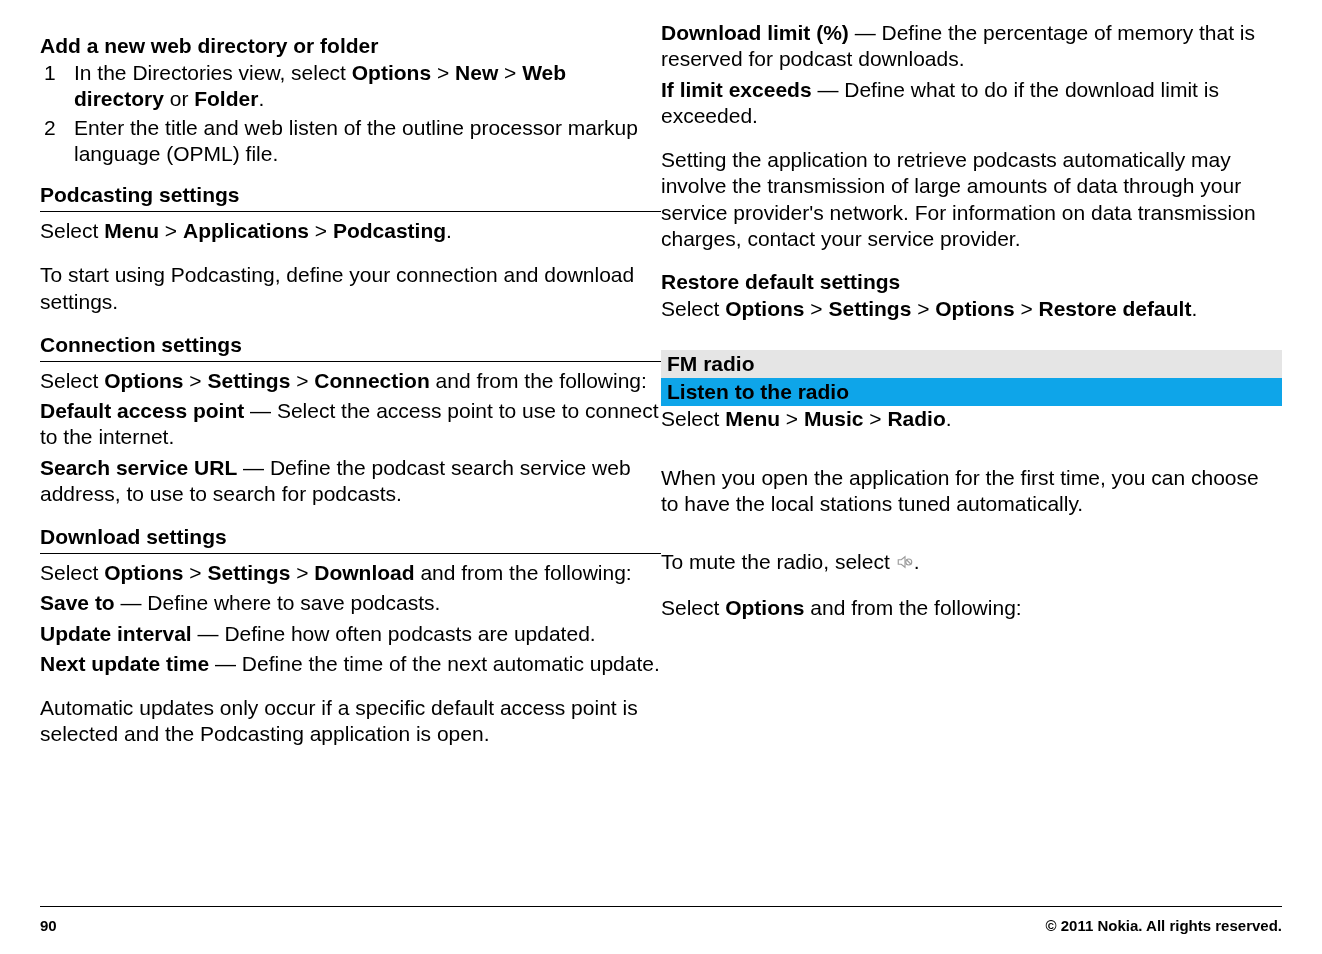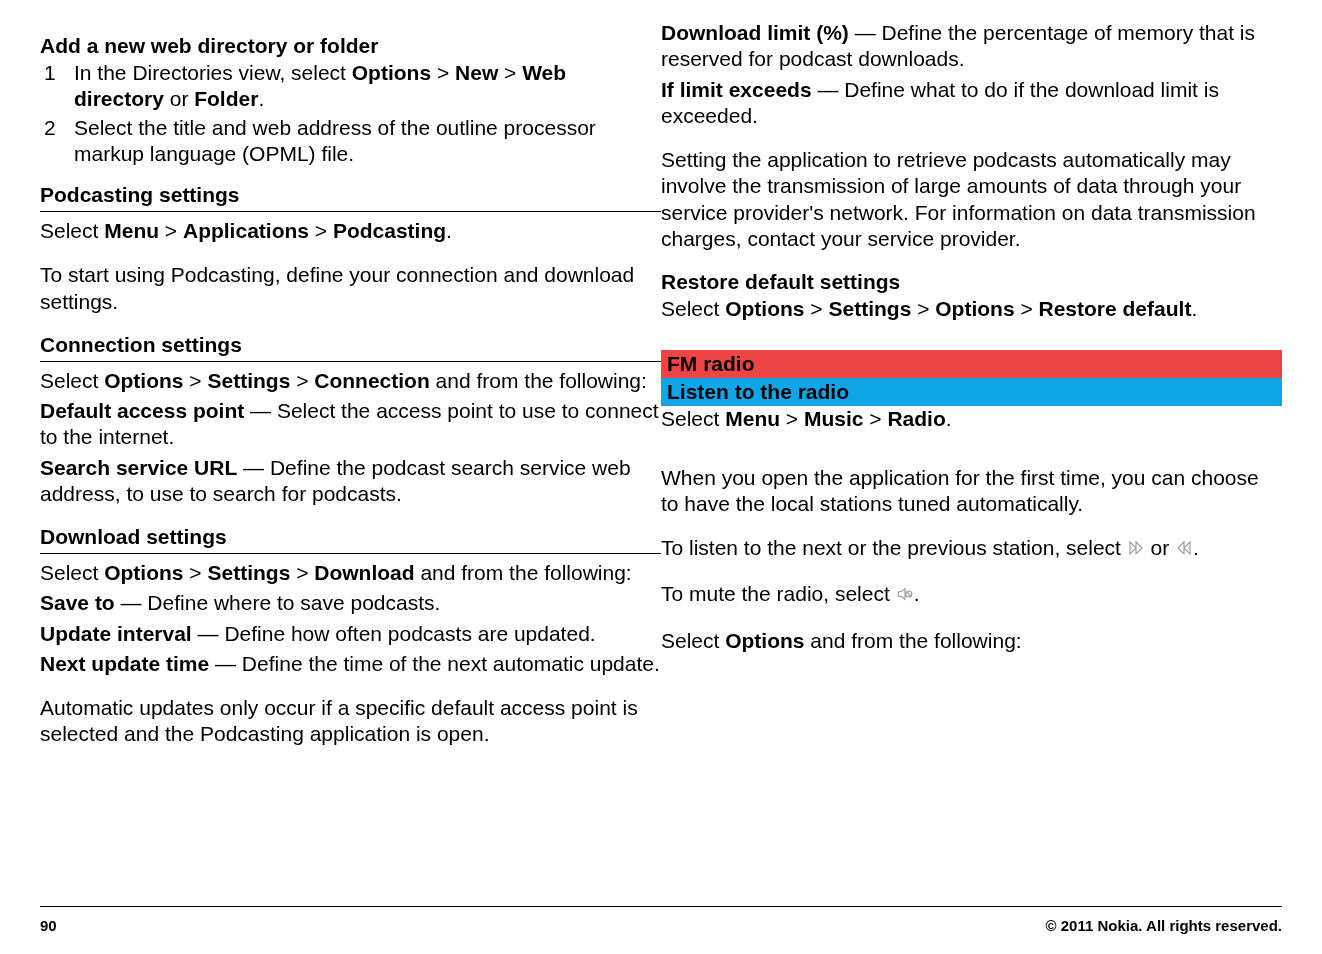--- a/index.html
+++ b/index.html
@@ -8,21 +8,21 @@
   .columns { display: flex; flex: 1; }
   .col { flex: 1; display: flex; flex-direction: column; }
   .col p, .col .para { font-size: 21px; line-height: 1.25; margin-bottom: 4px; }
   .b { font-weight: bold; }
   .section-heading { font-size: 21px; font-weight: bold; border-bottom: 1px solid #000; margin-top: 14px; margin-bottom: 6px; padding-bottom: 4px; }
   .subheading { font-size: 21px; font-weight: bold; margin-top: 14px; margin-bottom: 2px; }
   .ol { margin-left: 4px; }
   .ol .li { display: flex; font-size: 21px; line-height: 1.25; margin-bottom: 2px; }
   .ol .num { width: 30px; flex-shrink: 0; }
   .ol .body { flex: 1; }
-  .gray-bar-dark { background: #ef4444; font-size: 21px; font-weight: bold; padding: 2px 6px; margin-top: 24px; }
+  .gray-bar-dark { background: #e5e5e5; font-size: 21px; font-weight: bold; padding: 2px 6px; margin-top: 24px; }
   .gray-bar-light { background: #0ea5e9; font-size: 21px; font-weight: bold; padding: 2px 6px; }
   .spacer { height: 14px; }
   .footer { border-top: 1.5px solid #000; margin-top: 4px; padding: 10px 0 20px 0; display: flex; justify-content: space-between; font-size: 15px; font-weight: bold; }
   .inline-icon { display: inline-block; vertical-align: -2px; }
   .inline-icon svg { width: 18px; height: 18px; }
 </style>
 </head>
 <body>
 
 <div class="page">
@@ -32,21 +32,21 @@
     <div class="subheading">Add a new web directory or folder</div>
     <div class="ol">
       <div class="li">
         <div class="num">1</div>
         <div class="body">
           <span>In the Directories view, select </span><span class="b">Options</span><span> &gt; </span><span class="b">New</span><span> &gt; </span><span class="b">Web directory</span><span> or </span><span class="b">Folder</span><span>.</span>
         </div>
       </div>
       <div class="li">
         <div class="num">2</div>
-        <div class="body">Select the title and web address of the outline processor markup language (OPML) file.</div>
+        <div class="body">Enter the title and web listen of the outline processor markup language (OPML) file.</div>
       </div>
     </div>
 
     <div class="section-heading">Podcasting settings</div>
     <p>
       <span>Select </span><span class="b">Menu</span><span> &gt; </span><span class="b">Applications</span><span> &gt; </span><span class="b">Podcasting</span><span>.</span>
     </p>
     <div class="spacer"></div>
     <p>To start using Podcasting, define your connection and download settings.</p>
 
@@ -95,27 +95,20 @@
 
     <div class="gray-bar-dark">FM radio</div>
     <div class="gray-bar-light">Listen to the radio</div>
     <p>
       <span>Select </span><span class="b">Menu</span><span> &gt; </span><span class="b">Music</span><span> &gt; </span><span class="b">Radio</span><span>.</span>
     </p>
     <div class="spacer"></div>
     <div class="spacer"></div>
     <p>When you open the application for the first time, you can choose to have the local stations tuned automatically.</p>
     <div class="spacer"></div>
-    <p>
-      <span>To listen to the next or the previous station, select </span><span class="inline-icon"><svg viewBox="0 0 24 24" fill="none" stroke="#9a9a9a" stroke-width="1.5">
-              <path d="M4 4 L12 12 L4 20 Z M12 4 L20 12 L12 20 Z"></path>
-            </svg></span><span> or </span><span class="inline-icon"><svg viewBox="0 0 24 24" fill="none" stroke="#9a9a9a" stroke-width="1.5">
-              <path d="M20 4 L12 12 L20 20 Z M12 4 L4 12 L12 20 Z"></path>
-            </svg></span><span>.</span>
-    </p>
     <div class="spacer"></div>
     <p>
       <span>To mute the radio, select </span><span class="inline-icon"><svg viewBox="0 0 24 24" fill="none" stroke="#9a9a9a" stroke-width="1.5">
               <path d="M3 9 L7 9 L12 5 L12 19 L7 15 L3 15 Z"></path>
               <circle cx="17" cy="12" r="4"></circle>
               <line x1="14" y1="9" x2="20" y2="15"></line>
             </svg></span><span>.</span>
     </p>
     <div class="spacer"></div>
     <p>

